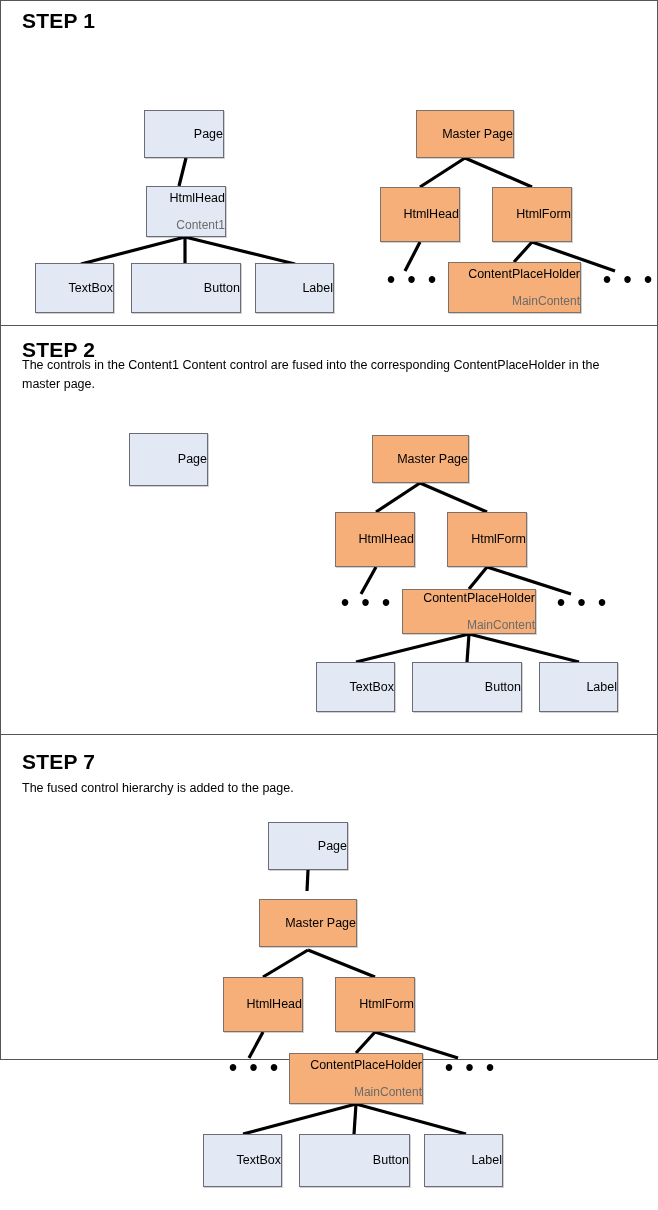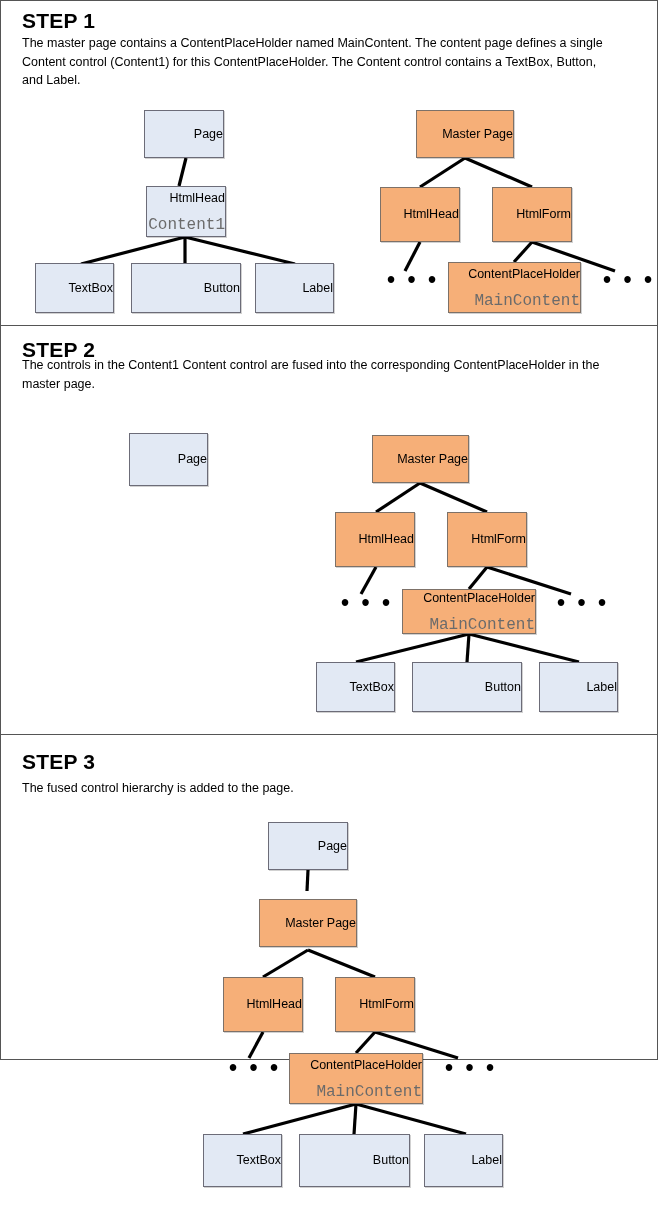--- a/index.html
+++ b/index.html
@@ -26,38 +26,37 @@
     position:absolute;box-sizing:border-box;
     border:1px solid #777;
     display:flex;flex-direction:column;align-items:flex-end;justify-content:center;
     font-size:12.5px;text-align:center;line-height:15px;
     box-shadow:1px 1px 0 rgba(0,0,0,0.18);
     z-index:5;
   }
   .node.blue{background:#e2e9f4;border-color:#6c6c78;}
   .node.orange{background:#f6af78;border-color:#7d7168;}
   .node .sub{
-    font-family:Liberation Mono, monospace;
-    font-size:16px;color:#6b6b6b;line-height:15px;margin-top:12px;
+    font-family:Liberation Sans, sans-serif;
+    font-size:12px;color:#6b6b6b;line-height:15px;margin-top:12px;
   }
   .ellipsis{
     position:absolute;font-size:23px;font-weight:bold;letter-spacing:3px;
     line-height:1;color:#000;z-index:6;white-space:nowrap;
   }
   svg.links{position:absolute;left:0;top:0;overflow:visible;z-index:1;}
   svg.links line{stroke:#000;stroke-width:3.2;stroke-linecap:butt;}
 </style>
 </head>
 <body>
 
 <div id="frame">
 
   <div class="section" style="top:0;height:324px;">
     <div class="step-title" style="left:21px;top:8px;">STEP 1</div>
-    <div class="step-desc" style="left:21px;top:33px;">The master page contains a ContentPlaceHolder named MainContent. The content page defines a single Content control (Content1) for this ContentPlaceHolder. The Content control contains a TextBox, Button, and Label.</div>
 
     <svg class="links" width="658" height="324">
 
       <line x1="185" y1="157" x2="178" y2="185"></line>
 
       <line x1="184" y1="236" x2="80" y2="263"></line>
       <line x1="184" y1="236" x2="184" y2="263"></line>
       <line x1="184" y1="236" x2="294" y2="263"></line>
 
       <line x1="464" y1="157" x2="419" y2="186"></line>
@@ -153,21 +152,21 @@
       <span>Button</span>
     </div>
     <div class="node blue" style="left:538px;top:336px;width:79px;height:50px;">
       <span>Label</span>
     </div>
   </div>
 
   <div class="divider" style="top:733px;"></div>
 
   <div class="section" style="top:734px;height:476px;">
-    <div class="step-title" style="left:21px;top:15px;">STEP 3</div>
+    <div class="step-title" style="left:21px;top:15px;">STEP 7</div>
     <div class="step-desc" style="left:21px;top:44px;">The fused control hierarchy is added to the page.</div>
 
     <svg class="links" width="658" height="476">
 
       <line x1="307" y1="135" x2="306" y2="156"></line>
 
       <line x1="307" y1="215" x2="262" y2="242"></line>
       <line x1="307" y1="215" x2="374" y2="242"></line>
 
       <line x1="262" y1="297" x2="248" y2="323"></line>

